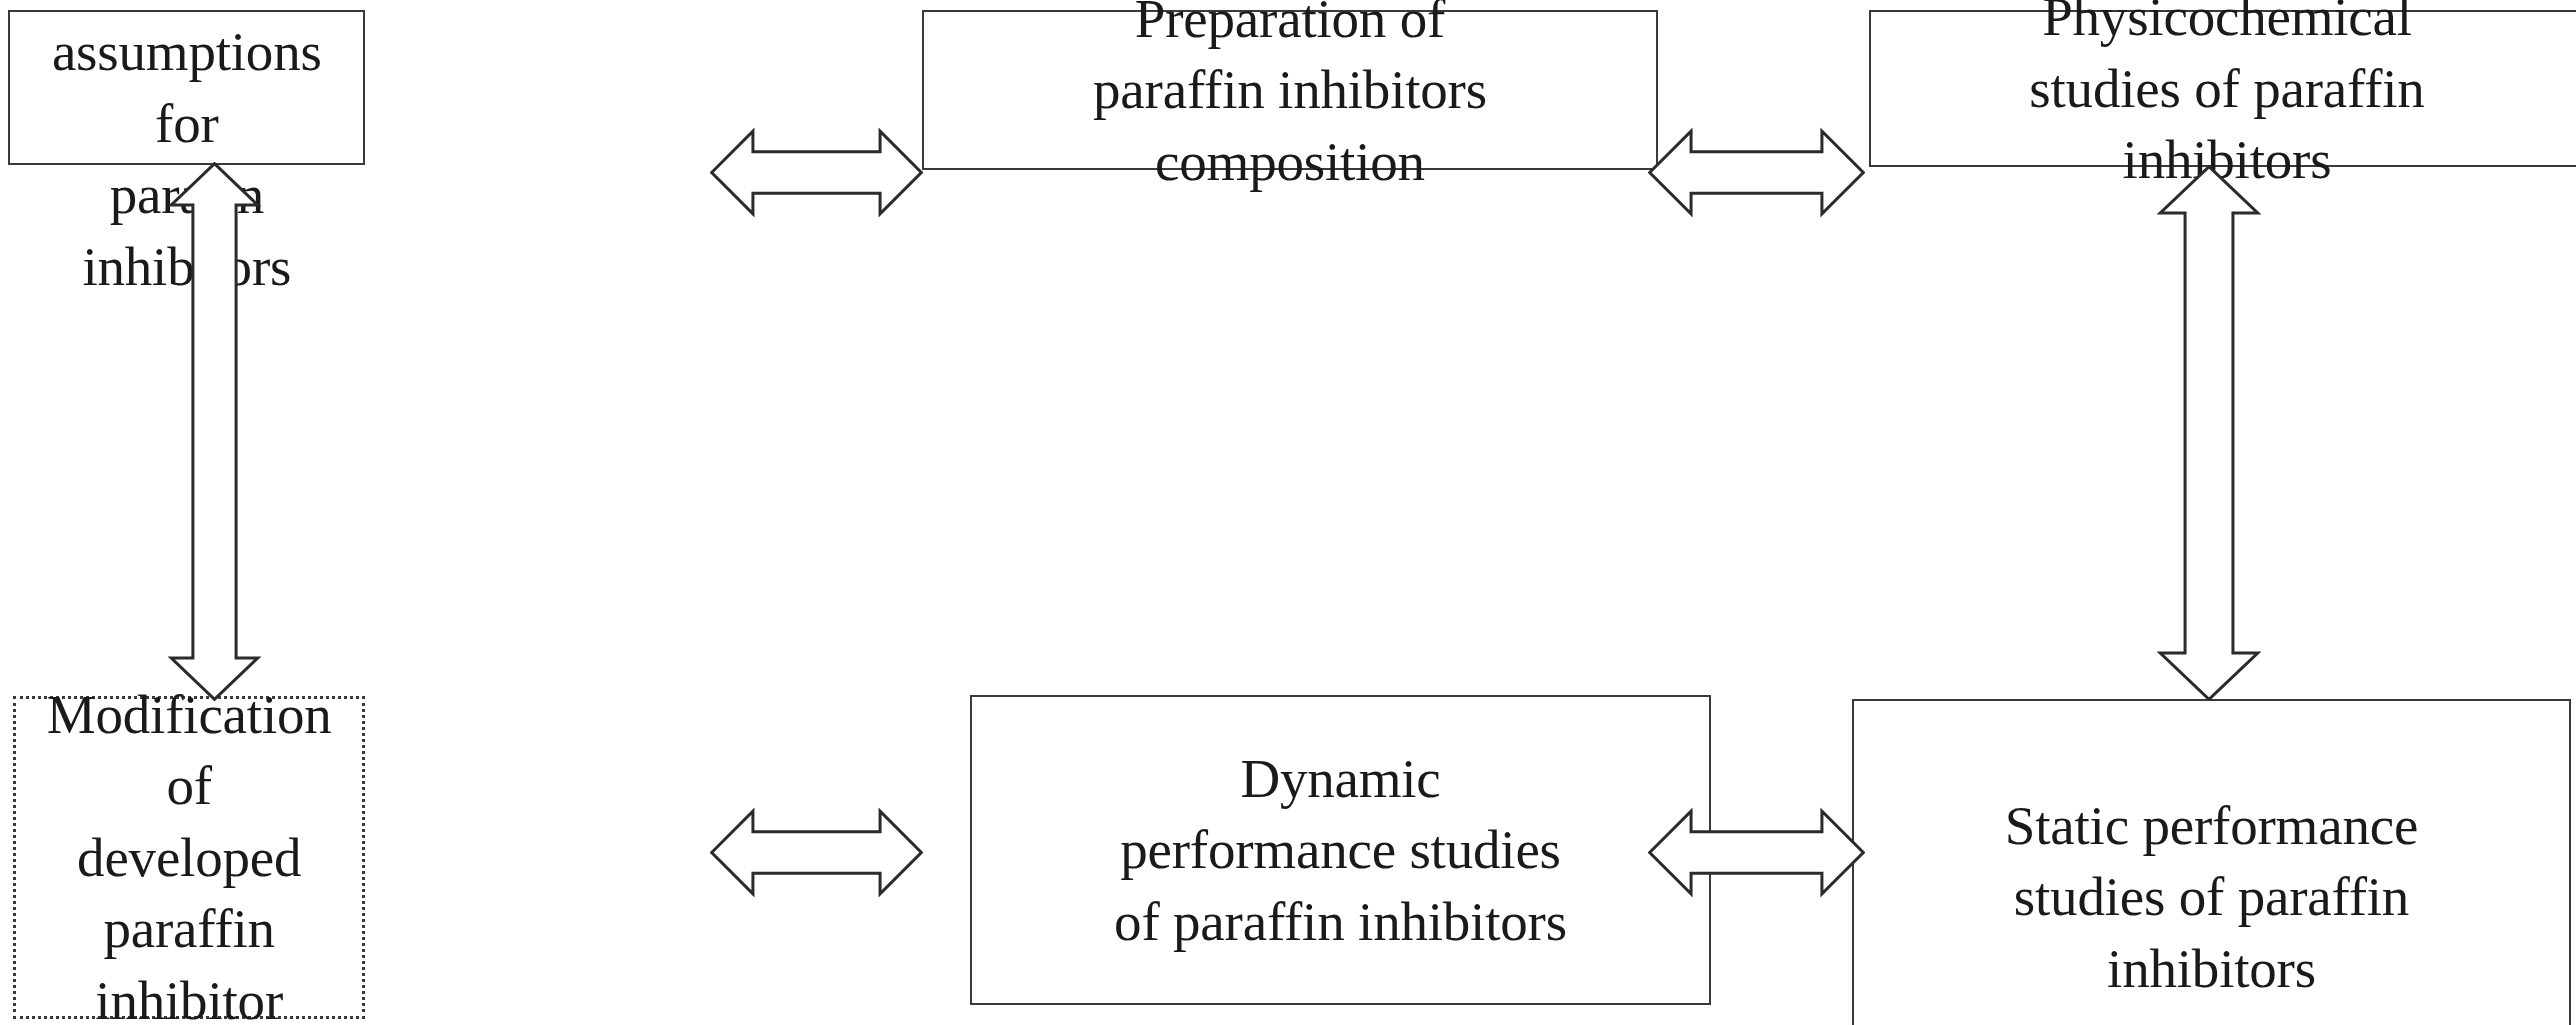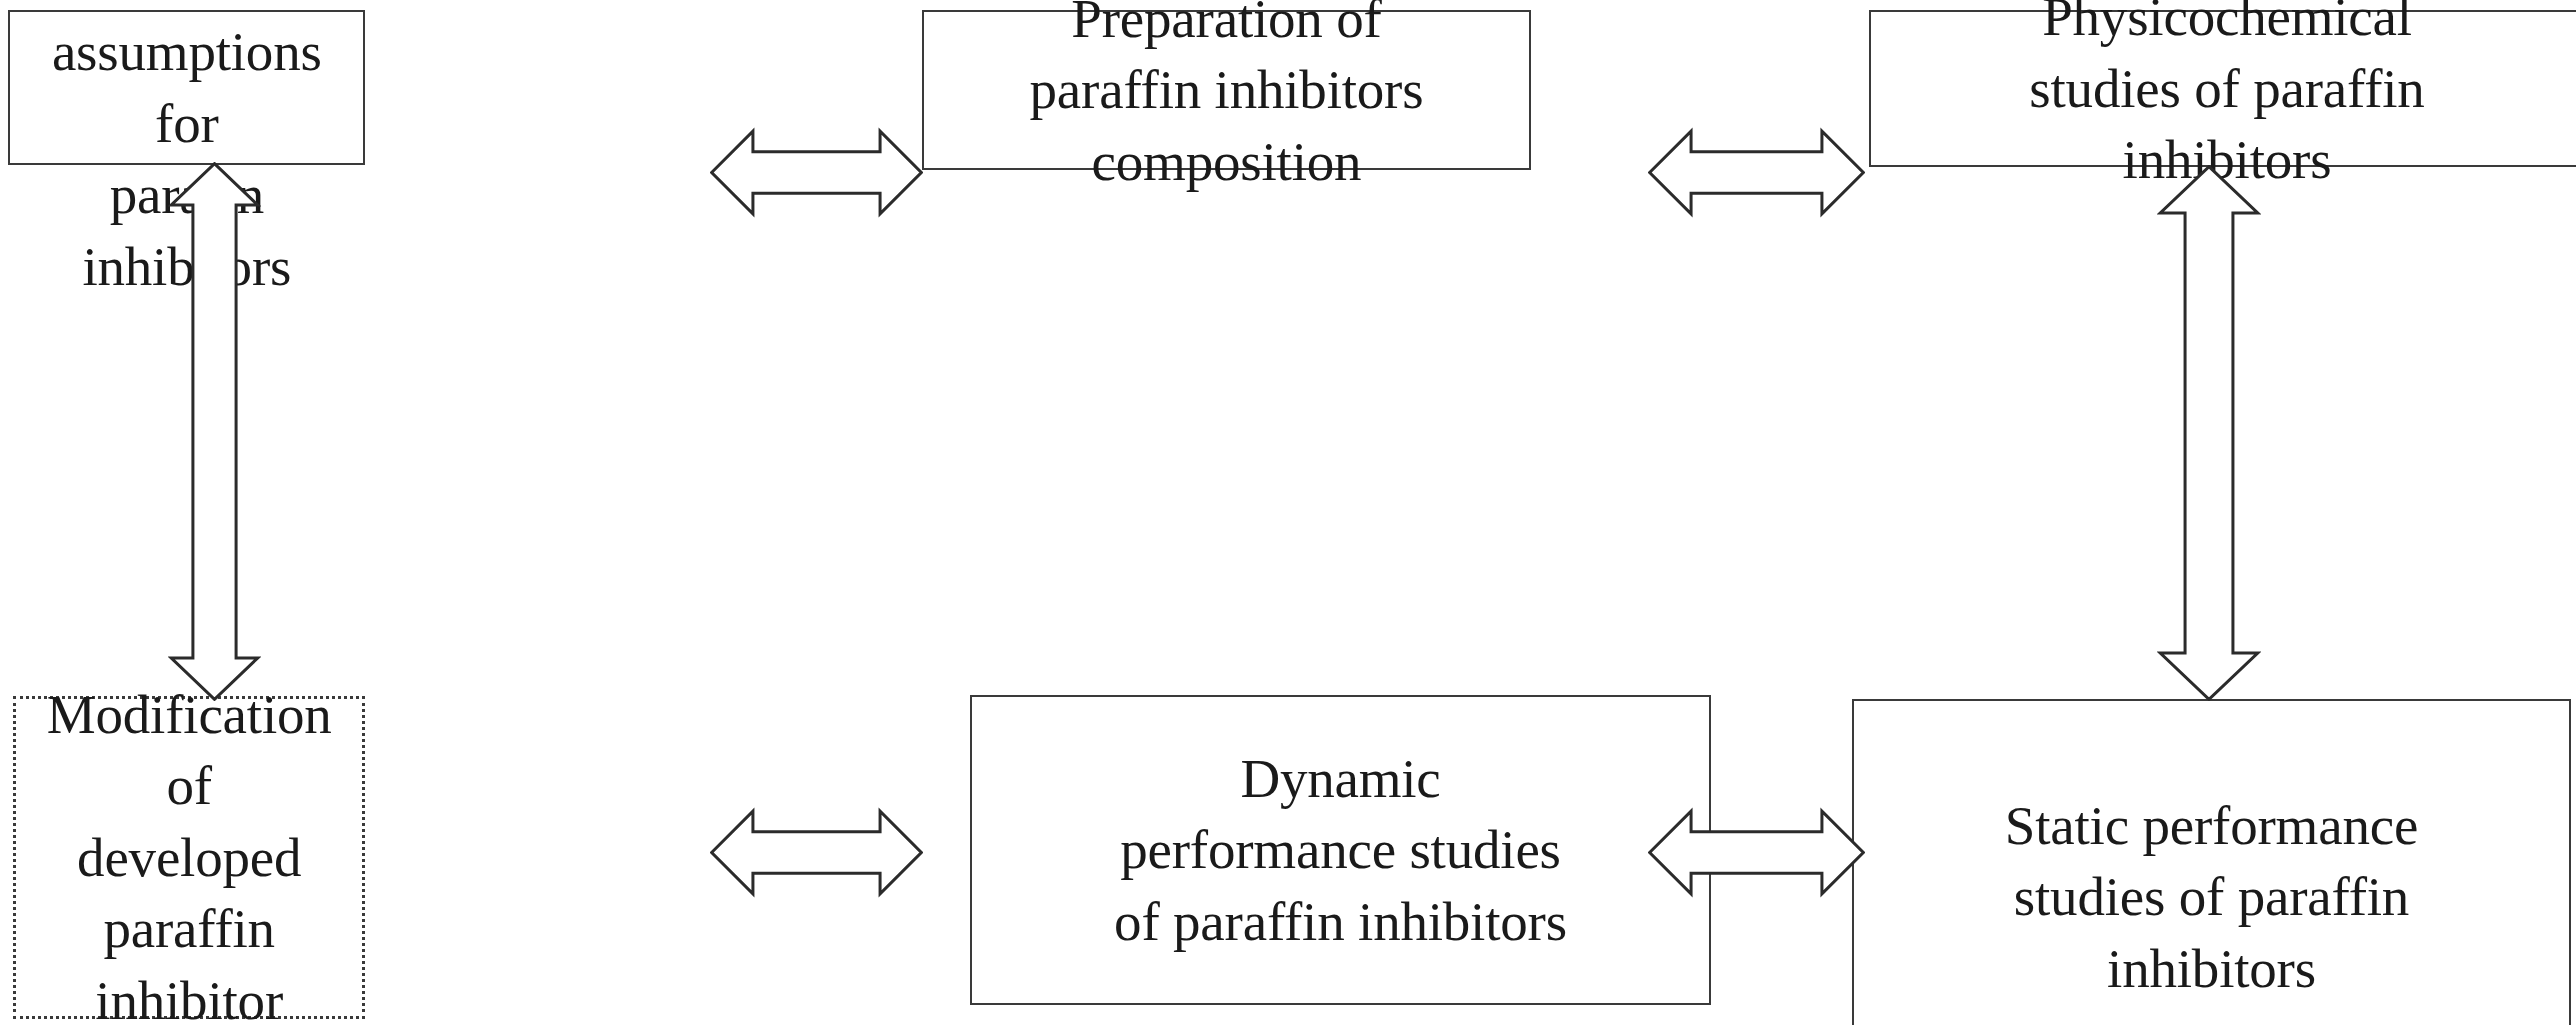--- a/index.html
+++ b/index.html
@@ -59,21 +59,21 @@
 <body>
 
 <div id="canvas">
 
   <div class="node solid" style="left:8.3px; top:10px; width:357px; height:155px;">
     <span class="node-label">Development of
 assumptions for
 parafin inhibitors</span>
   </div>
 
-  <div class="node solid" style="left:922px; top:10px; width:609px; height:160px;">
+  <div class="node solid" style="left:922px; top:10px; width:736px; height:160px;">
     <span class="node-label">Preparation of
 paraffin inhibitors
 composition</span>
   </div>
 
   <div class="node solid" style="left:1855px; top:10px; width:716px; height:157px;margin-left:14px;">
     <span class="node-label">Physicochemical
 studies of paraffin
 inhibitors</span>
   </div>

